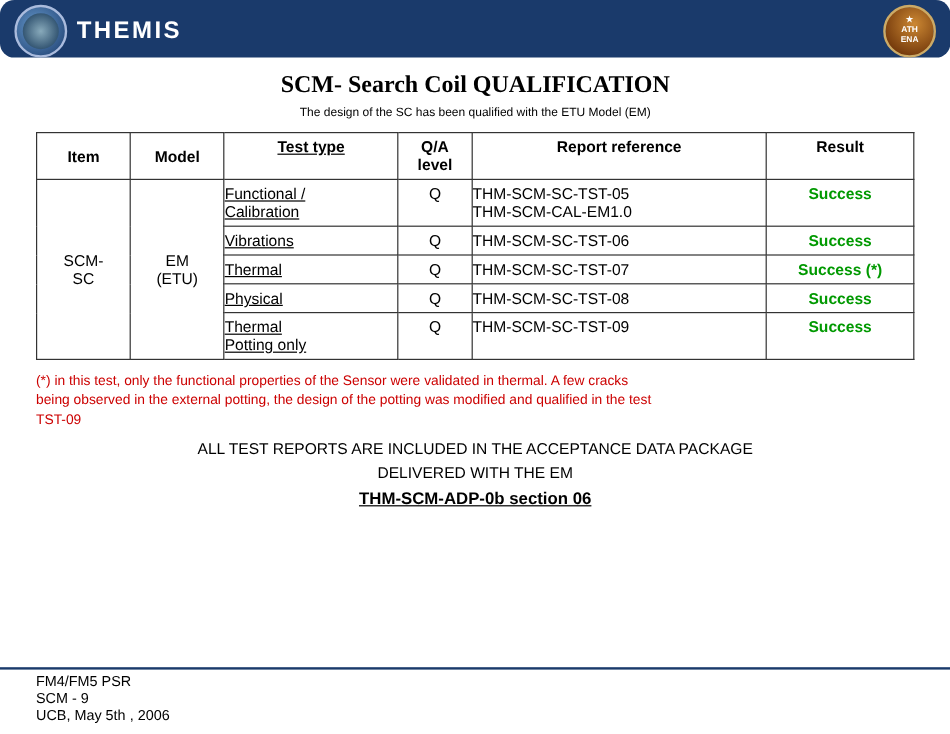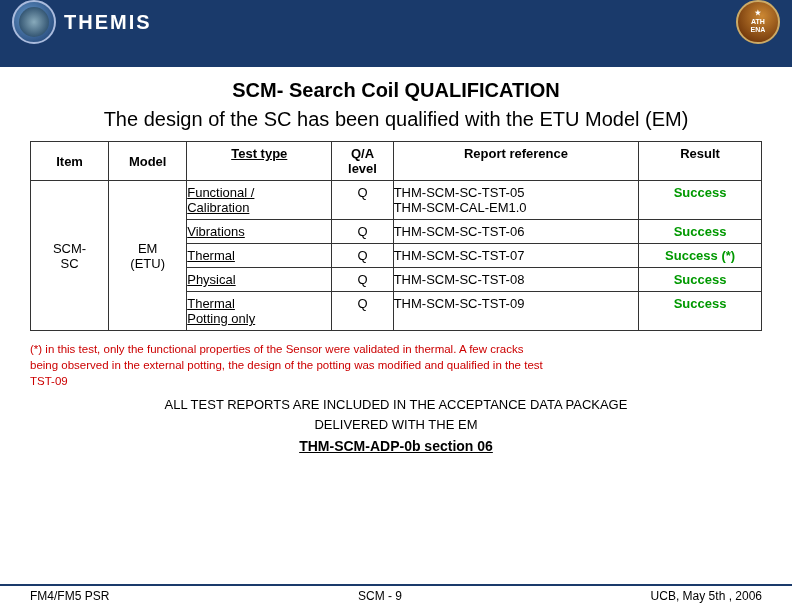--- a/index.html
+++ b/index.html
@@ -8,25 +8,26 @@
       height: 612px;
       background: #fff;
       font-family: Arial, sans-serif;
       font-size: 13px;
       overflow: hidden;
     }
 
     
     .header-bar {
       background: #1a3a6b;
-      height: 67px;
-      display: flex;
-      align-items: flex-start;
+      height: 48px;
+      display: flex;
+      align-items: flex-end;
       padding: 0 12px;
       justify-content: space-between;
+      border-radius: 12px;
     }
     .header-logo-area {
       display: flex;
       align-items: center;
       gap: 8px;
     }
     .logo-circle {
       width: 44px;
       height: 44px;
       border-radius: 50%;
@@ -71,24 +72,25 @@
     .main-content {
       padding: 12px 30px 8px 30px;
     }
 
     .page-title {
       font-size: 20px;
       font-weight: bold;
       text-align: center;
       margin-bottom: 6px;
       color: #000;
+      font-family: Liberation Serif, serif;
     }
 
     .subtitle {
-      font-size: 20px;
+      font-size: 10px;
       text-align: center;
       margin-bottom: 10px;
       color: #000;
     }
 
     
     .qual-table {
       width: 100%;
       border-collapse: collapse;
       margin-bottom: 10px;
@@ -148,20 +150,21 @@
       border-top: 2px solid #1a3a6b;
       display: flex;
       justify-content: space-between;
       padding: 3px 30px;
       font-size: 12px;
       color: #000;
       position: absolute;
       bottom: 6px;
       left: 0;
       right: 0;
+      flex-direction: column;
     }
   </style>
 </head>
 <body>
 
 <div class="header-bar">
   <div class="header-logo-area">
     <div class="logo-circle">
       <div class="logo-inner"></div>
     </div>

